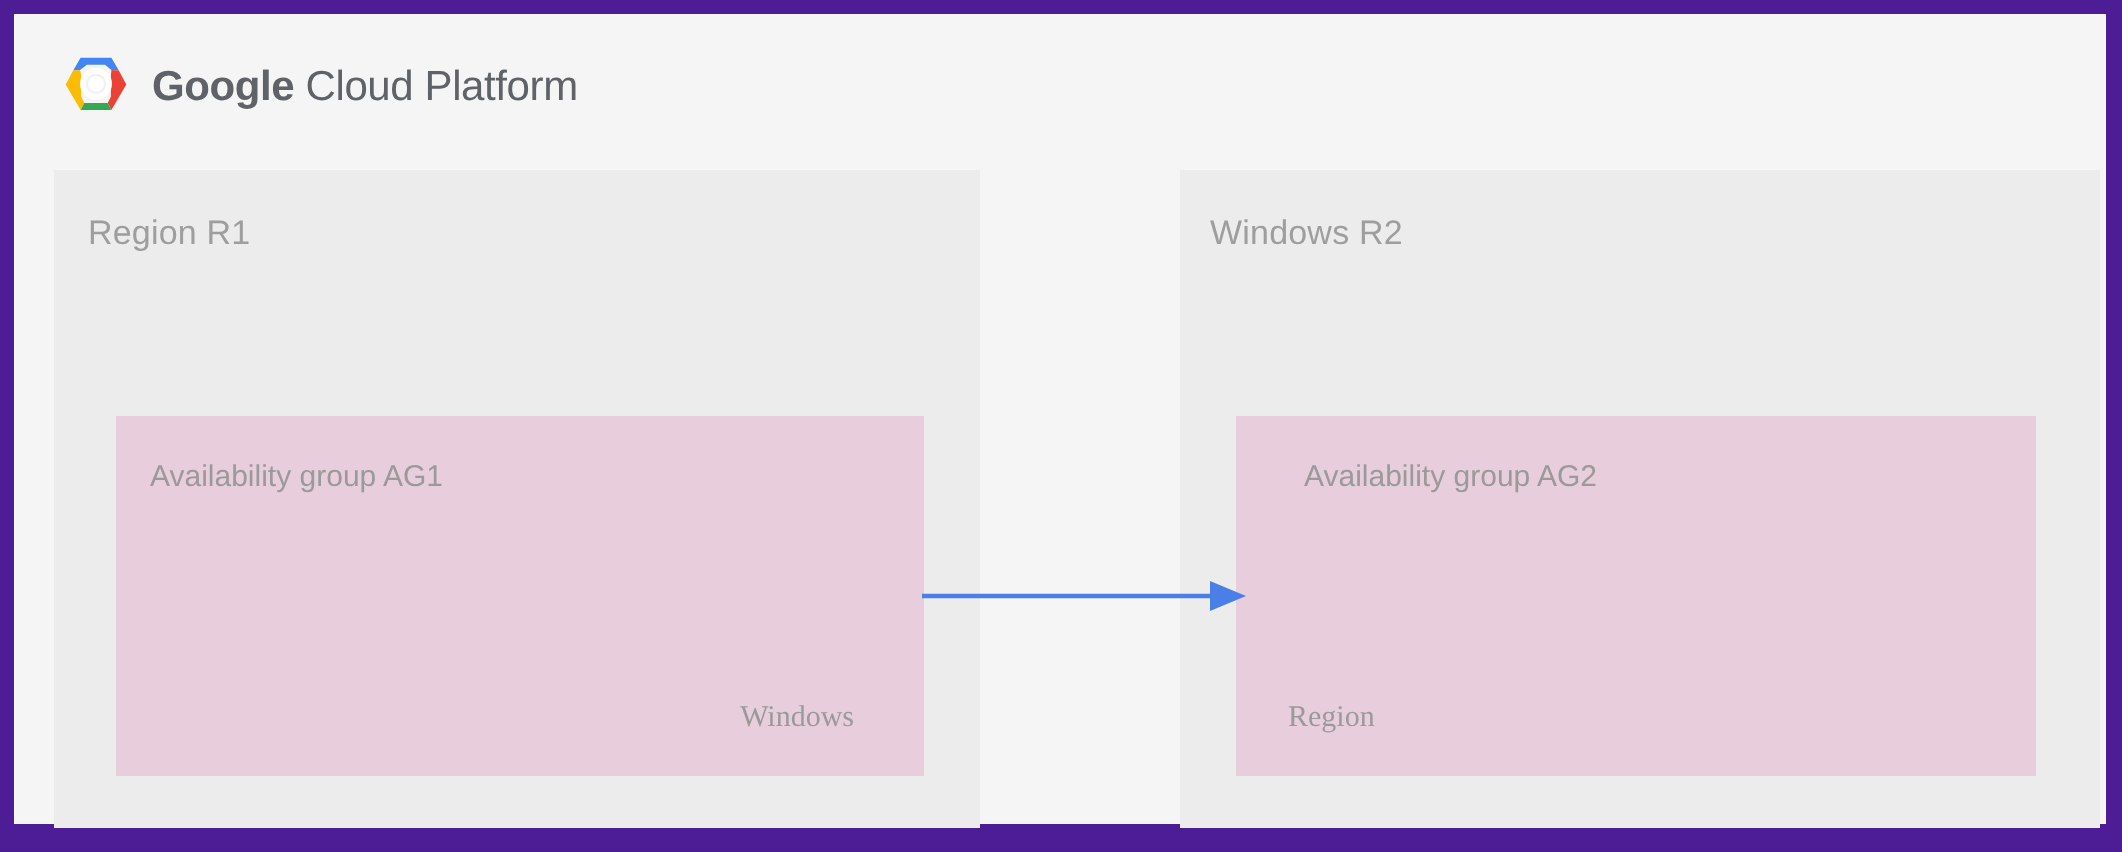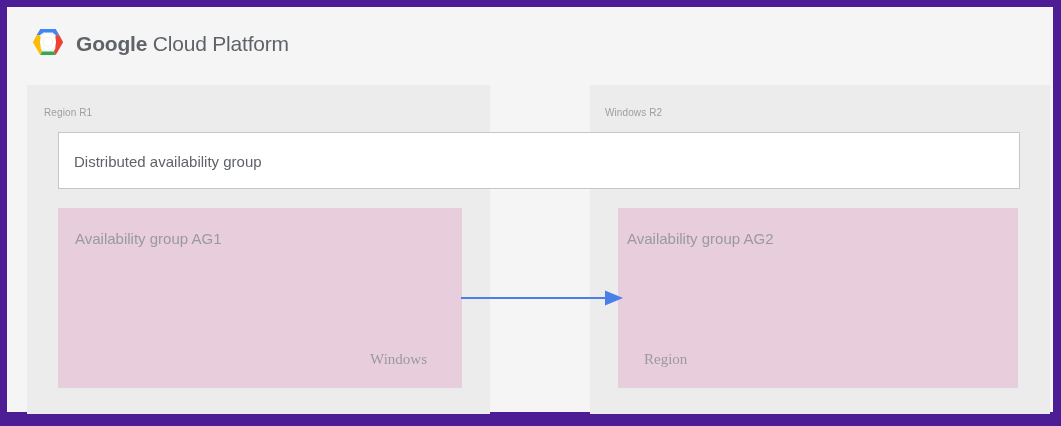--- a/index.html
+++ b/index.html
@@ -63,21 +63,21 @@
     top: 78px;
     height: 329px;
     background: #ececec;
   }
   .region-r1 { left: 20px;  width: 463px; }
   .region-r2 { left: 583px; width: 460px; }
 
   .region-label {
     position: absolute;
     top: 22px;
-    font-size: 10px;
+    font-size: 17px;
     color: #9e9e9e;
     letter-spacing: 0.1px;
     white-space: nowrap;
   }
   .region-r1 .region-label { left: 17px; }
   .region-r2 .region-label { left: 15px; }
 
   
   .dag-box {
     position: absolute;
@@ -110,21 +110,21 @@
   .ag-box-2 { left: 611px; width: 400px; }
 
   .ag-title {
     position: absolute;
     top: 22px;
     font-size: 15px;
     color: #9a9a9a;
     white-space: nowrap;
   }
   .ag-box-1 .ag-title { left: 17px; }
-  .ag-box-2 .ag-title { left: 9px; text-align: center; }
+  .ag-box-2 .ag-title { left: 34px; text-align: center; }
 
   .ag-os {
     position: absolute;
     bottom: 20px;
     font-size: 15px;
     color: #9a9a9a;
     white-space: nowrap;
     font-family: Liberation Serif, serif;
   }
   .ag-box-1 .ag-os { right: 35px; }
@@ -165,23 +165,20 @@
     </div>
 
     <div class="region region-r1">
       <div class="region-label">Region R1</div>
     </div>
 
     <div class="region region-r2">
       <div class="region-label">Windows R2</div>
     </div>
 
-    <div class="dag-box">
-      <div class="dag-label">Distributed availability group</div>
-    </div>
 
     <div class="ag-box ag-box-1">
       <div class="ag-title">Availability group AG1</div>
       <div class="ag-os">Windows</div>
     </div>
 
     <div class="ag-box ag-box-2">
       <div class="ag-title">Availability group AG2</div>
       <div class="ag-os">Region</div>
     </div>

